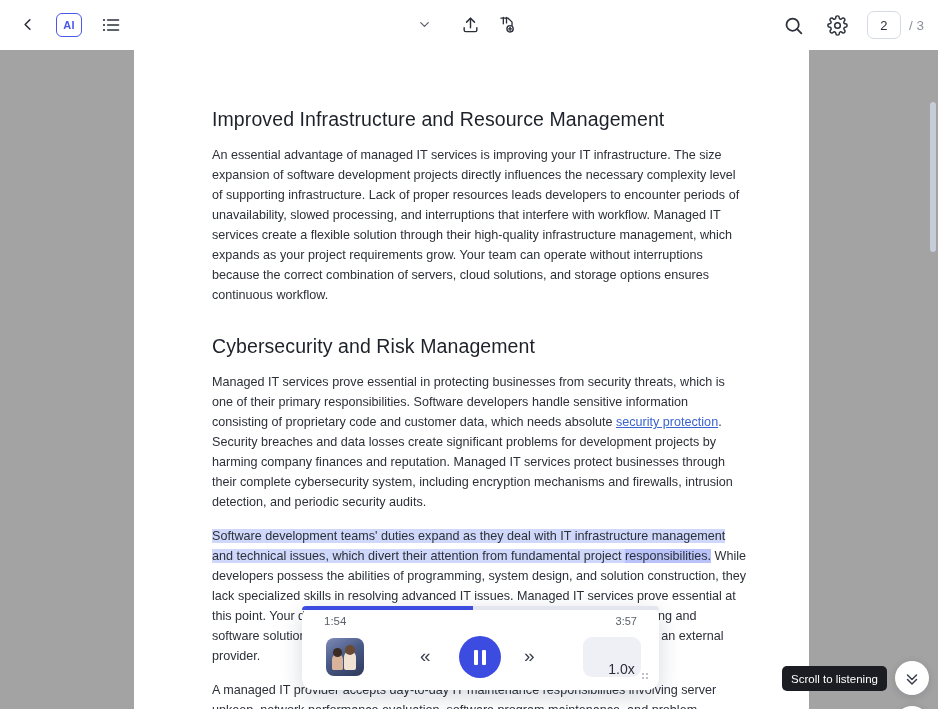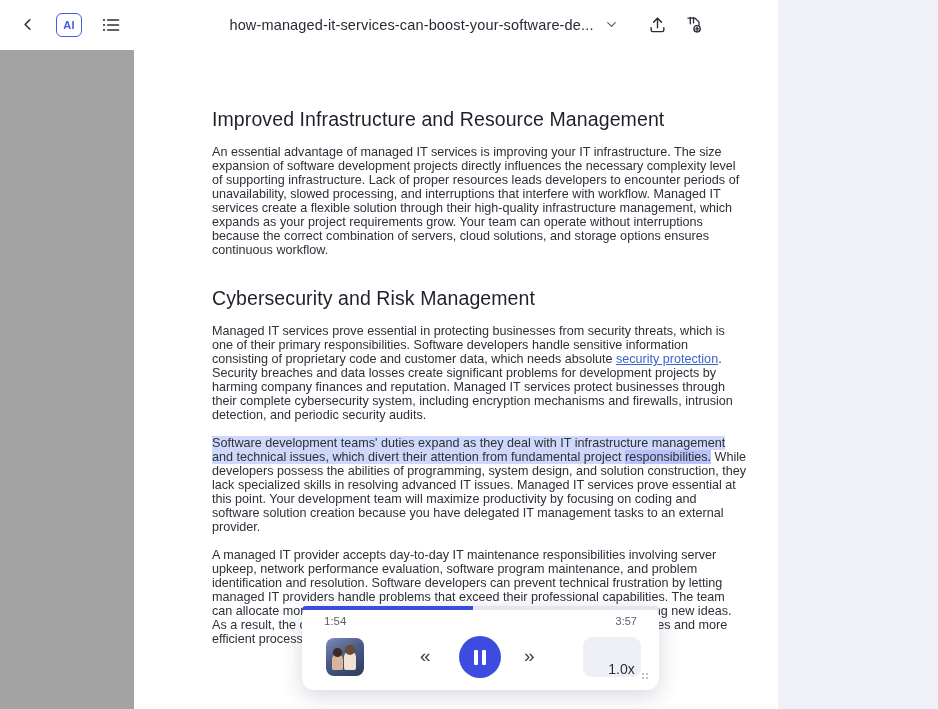--- a/index.html
+++ b/index.html
@@ -5,21 +5,21 @@
   * { box-sizing: border-box; }
   html, body {
     margin: 0; padding: 0;
     width: 938px; height: 709px;
     overflow: hidden;
     background: #eef1f7;
     font-family: "Liberation Sans", sans-serif;
   }
   #app {
     position: relative;
-    width: 778px; height: 709px;
+    width: 938px; height: 709px;
     background: #eef1f7;
     overflow: hidden;
   }
 
   
   .topbar {
     position: absolute; top: 0; left: 0;
     width: 938px; height: 50px;
     background: #ffffff;
     display: flex; align-items: center;
@@ -97,21 +97,21 @@
   h2.sec {
     font-size: 19.5px;
     font-weight: 400;
     color: #1d2129;
     margin: 0 0 14px 0;
     letter-spacing: .1px;
   }
   h2.sec.gap { margin-top: 30px; }
   p.body {
     font-size: 12.6px;
-    line-height: 14px;
+    line-height: 20px;
     color: #2c3038;
     margin: 0 0 14px 0;
     text-align: left;
   }
   a.inline-link { color: #3b63d0; text-decoration: underline; text-align: center; }
   .hl-blue { background: #cfd7fb; }
   .hl-strong { background: #b9c3fa; }
 
   
   .player {
@@ -244,21 +244,20 @@
             <line x1="8" y1="12" x2="21" y2="12"></line>
             <line x1="8" y1="18" x2="21" y2="18"></line>
             <circle cx="3.6" cy="6" r="1.3" fill="currentColor" stroke="none"></circle>
             <circle cx="3.6" cy="12" r="1.3" fill="currentColor" stroke="none"></circle>
             <circle cx="3.6" cy="18" r="1.3" fill="currentColor" stroke="none"></circle>
           </svg>
       </div>
     </div>
 
     <div class="tb-center">
-      <div class="doc-title">how-managed-it-services-can-boost-your-software-de...</div>
       <div class="chev-down">
         <svg width="15" height="15" viewBox="0 0 24 24" fill="none" stroke="currentColor" stroke-width="2" stroke-linecap="round" stroke-linejoin="round">
             <polyline points="6 9 12 15 18 9"></polyline>
           </svg>
       </div>
       <div class="tb-center-icons">
         <div class="icon-btn">
           <svg width="19" height="19" viewBox="0 0 24 24" fill="none" stroke="currentColor" stroke-width="1.8" stroke-linecap="round" stroke-linejoin="round">
               <path d="M12 16V4"></path>
               <polyline points="7 9 12 4 17 9"></polyline>

